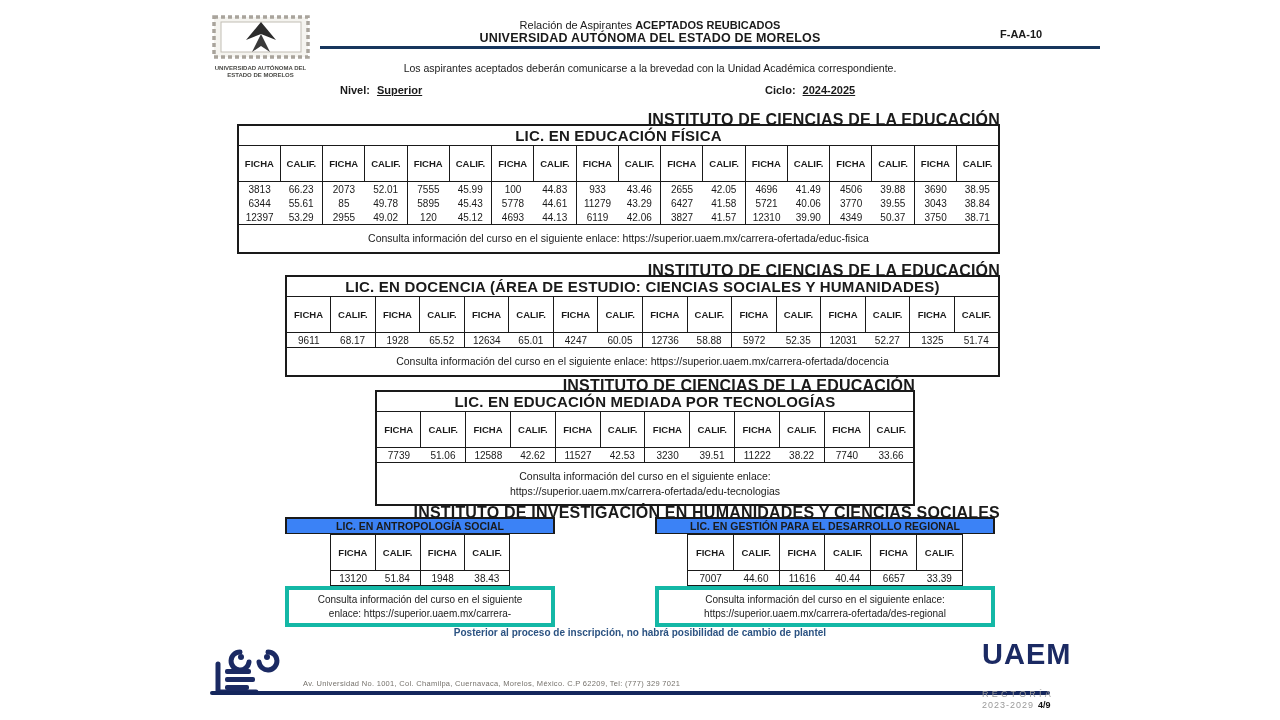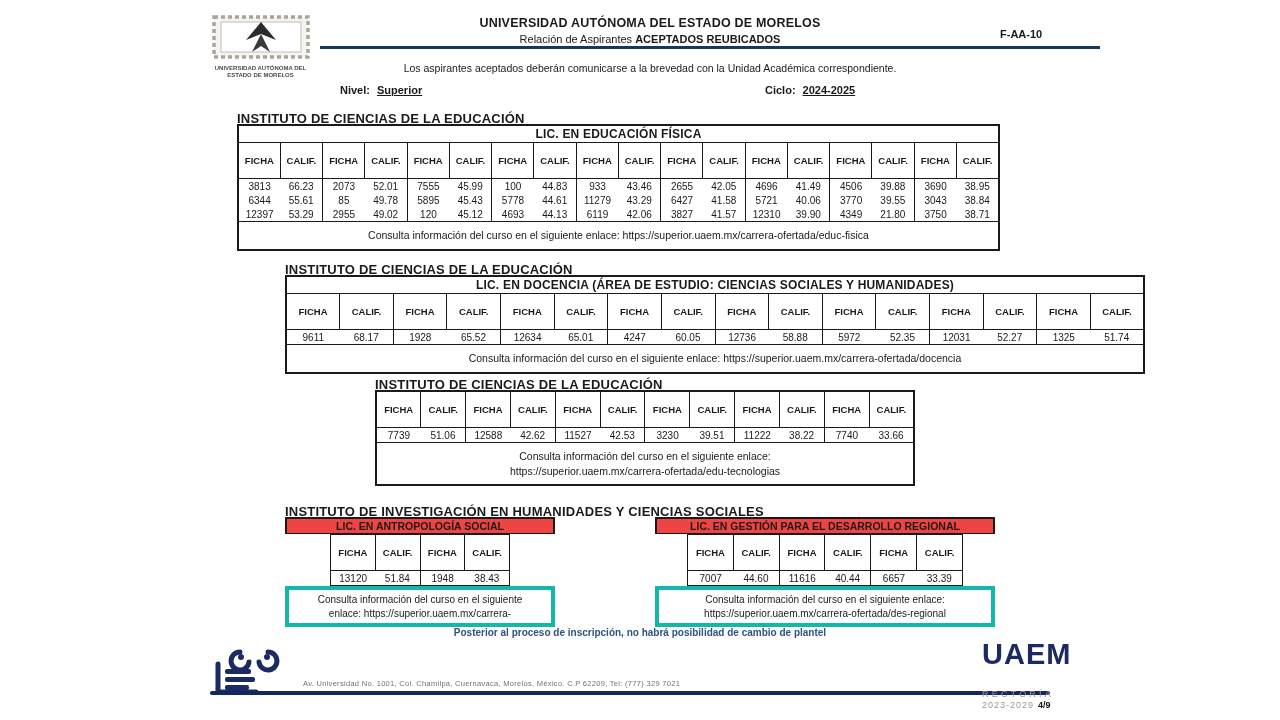--- a/index.html
+++ b/index.html
@@ -14,39 +14,39 @@
   #subtitle{font-size:11px;margin-top:3px;}
   #subtitle b{font-weight:bold;}
   #form-code{position:absolute;left:1000px;top:28px;width:95px;text-align:left;font-size:11px;font-weight:bold;}
   #head-rule{position:absolute;left:320px;top:46px;width:780px;height:3px;background:#17365d;}
   #notice{position:absolute;left:300px;top:62px;width:700px;text-align:center;font-size:10.5px;}
   .levelrow{position:absolute;top:84px;font-size:11px;font-weight:bold;}
   #nivel{left:340px;} #ciclo{left:765px;}
   .und{text-decoration:underline;margin-left:7px;}
 
   
-  .institute{position:absolute;text-align:left;font-weight:bold;font-size:13px;letter-spacing:.2px;}
+  .institute{position:absolute;text-align:right;font-weight:bold;font-size:16px;letter-spacing:.2px;}
   .twrap{position:absolute;}
   .twrap table{width:100%;border-collapse:collapse;table-layout:fixed;border:2px solid #1a1a1a;}
   th{border:1px solid #1a1a1a;font-size:9.5px;font-weight:bold;text-align:center;padding:12px 0;}
   td.num{font-size:10px;text-align:center;padding:1.5px 0;}
   td.pair-start{border-left:1px solid #1a1a1a;margin-left:8px;}
-  td.program{font-weight:bold;text-align:center;font-size:12px;padding:1px 0;letter-spacing:.2px;}
+  td.program{font-weight:bold;text-align:center;font-size:15px;padding:1px 0;letter-spacing:.2px;}
   td.consulta{border-top:1.5px solid #1a1a1a;text-align:center;font-size:10.5px;padding:6px 2px;line-height:1.4;}
   #inst1{left:237px;top:111px;width:763px;}
   #tbl1{left:237px;top:124px;width:763px;}
   #inst2{left:285px;top:262px;width:715px;}
-  #tbl2{left:285px;top:275px;width:860px;}
+  #tbl2{left:285px;top:275px;width:715px;}
   #inst3{left:375px;top:377px;width:540px;}
   #tbl3{left:375px;top:390px;width:540px;}
   #inst4{left:285px;top:504px;width:715px;}
   .group{position:absolute;top:517px;}
   #group0{left:285px;width:270px;}
   #group1{left:655px;width:340px;}
-  .mini-title{border:2px solid #1a1a1a;border-bottom:1px solid #1a1a1a;font-weight:bold;text-align:center;font-size:10.5px;padding:1px 0;background:#ef4444;}
+  .mini-title{border:2px solid #1a1a1a;border-bottom:1px solid #1a1a1a;font-weight:bold;text-align:center;font-size:10.5px;padding:1px 0;background:#3b82f6;}
   .mini-table{margin:0 auto;border-collapse:collapse;table-layout:fixed;border:1.5px solid #1a1a1a;}
   #group0 .mini-table{width:180px;} #group1 .mini-table{width:276px;}
   .mini-consulta{border:4px solid #14b8a6;font-size:10px;text-align:center;padding:3px 2px;line-height:1.35;}
 
   
   #warning{position:absolute;left:290px;top:627px;width:700px;text-align:center;
            font-size:10px;font-weight:bold;color:#2c5382;}
   #footer-logo{position:absolute;left:212px;top:644px;}
   #address{position:absolute;left:303px;top:679px;font-size:7.5px;color:#76726c;letter-spacing:.3px;}
   #footer-bar{position:absolute;left:210px;top:691px;width:840px;height:4px;background:#14265c;border-radius:2px;}
@@ -68,24 +68,24 @@
       <path d="M50 8 L65 26 L50 20 L35 26 Z" fill="#2b2b2b"></path>
       <path d="M50 20 L59 38 L50 32 L41 38 Z" fill="#3a3a3a"></path>
     </svg>
     <div class="seal-caption">
       <div>UNIVERSIDAD AUTÓNOMA DEL</div>
       <div>ESTADO DE MORELOS</div>
     </div>
   </div>
 
   <div id="head-center">
-    <div id="univ-title">UNIVERSIDAD AUTÓNOMA DEL ESTADO DE MORELOS</div>
     <div id="subtitle">
       <span>Relación de Aspirantes </span><b>ACEPTADOS REUBICADOS</b>
     </div>
+    <div id="univ-title">UNIVERSIDAD AUTÓNOMA DEL ESTADO DE MORELOS</div>
   </div>
 
   <div id="form-code">F-AA-10</div>
   <div id="head-rule"></div>
   <div id="notice">Los aspirantes aceptados deberán comunicarse a la brevedad con la Unidad Académica correspondiente.</div>
 
   <div id="nivel" class="levelrow">
     <span>Nivel:</span><span class="und">Superior</span>
   </div>
   <div id="ciclo" class="levelrow">
@@ -168,21 +168,21 @@
             <td class="num">45.12</td>
             <td class="num pair-start">4693</td>
             <td class="num">44.13</td>
             <td class="num pair-start">6119</td>
             <td class="num">42.06</td>
             <td class="num pair-start">3827</td>
             <td class="num">41.57</td>
             <td class="num pair-start">12310</td>
             <td class="num">39.90</td>
             <td class="num pair-start">4349</td>
-            <td class="num">21.80</td>
+            <td class="num">50.37</td>
             <td class="num pair-start">3750</td>
             <td class="num">38.71</td>
           </tr>
           <tr>
             <td colspan="18" class="consulta">
               <div>Consulta información del curso en el siguiente enlace: https://superior.uaem.mx/carrera-ofertada/educ-fisica</div>
             </td>
           </tr>
         </tbody>
       </table>
@@ -238,20 +238,23 @@
           </tr>
         </tbody>
       </table>
     </div>
 
   <div id="inst3" class="institute">INSTITUTO DE CIENCIAS DE LA EDUCACIÓN</div>
   <div id="tbl3" class="twrap">
       <table>
         <tbody>
           <tr>
+            <td colspan="12" class="program">LIC. EN EDUCACIÓN MEDIADA POR TECNOLOGÍAS</td>
+          </tr>
+          <tr>
             <th>FICHA</th>
             <th>CALIF.</th>
             <th>FICHA</th>
             <th>CALIF.</th>
             <th>FICHA</th>
             <th>CALIF.</th>
             <th>FICHA</th>
             <th>CALIF.</th>
             <th>FICHA</th>
             <th>CALIF.</th>

